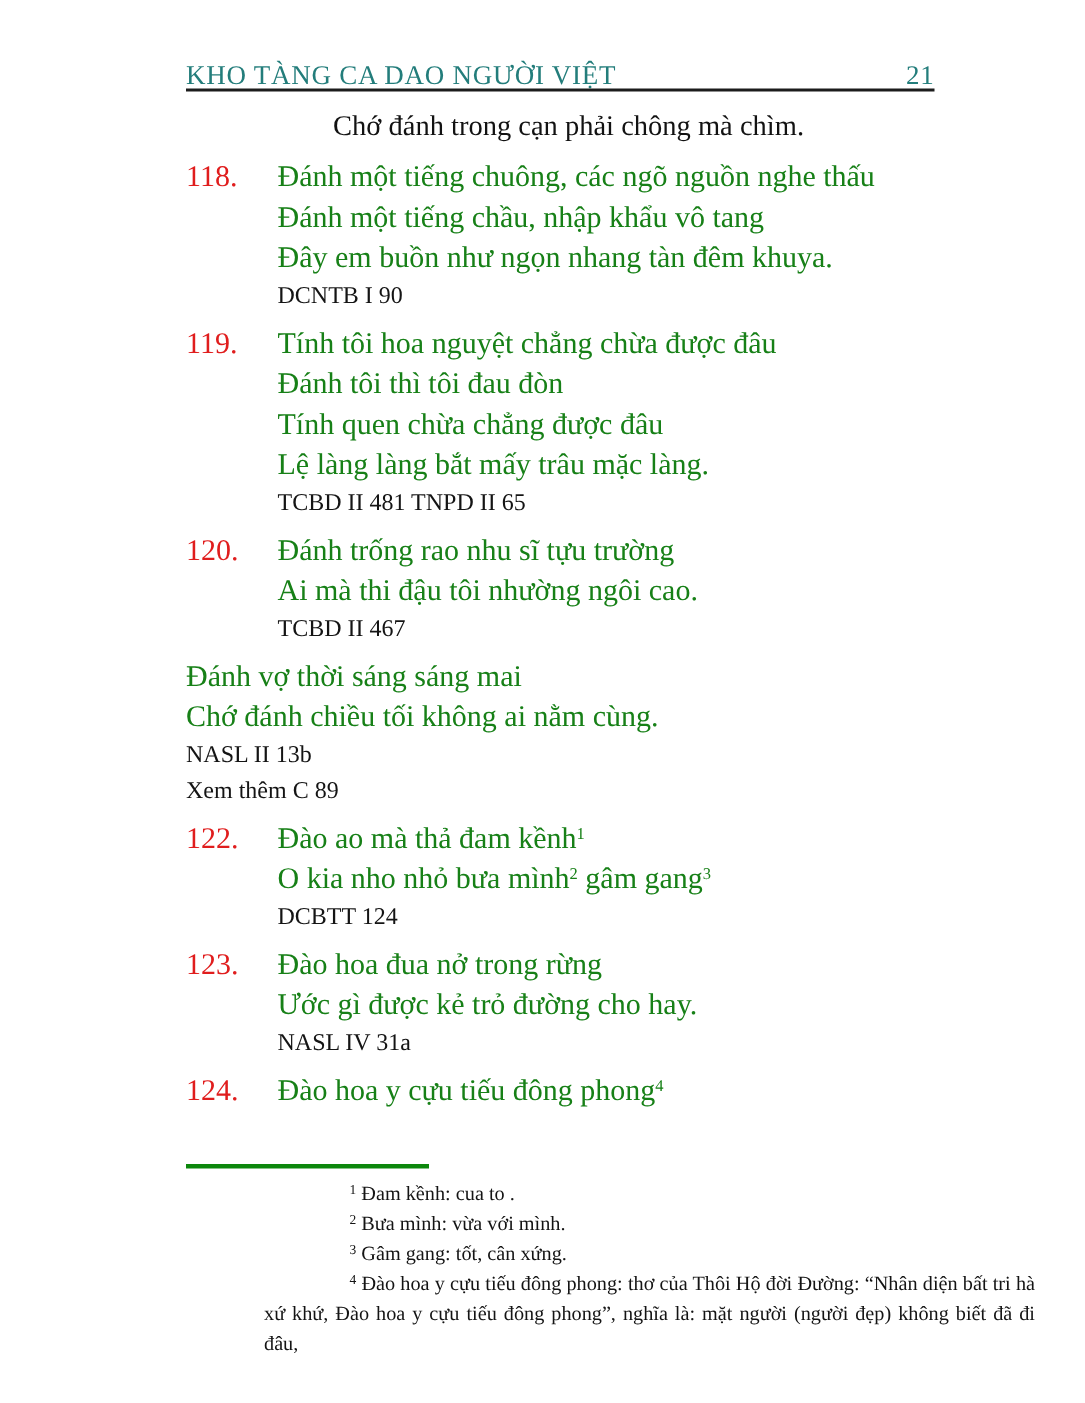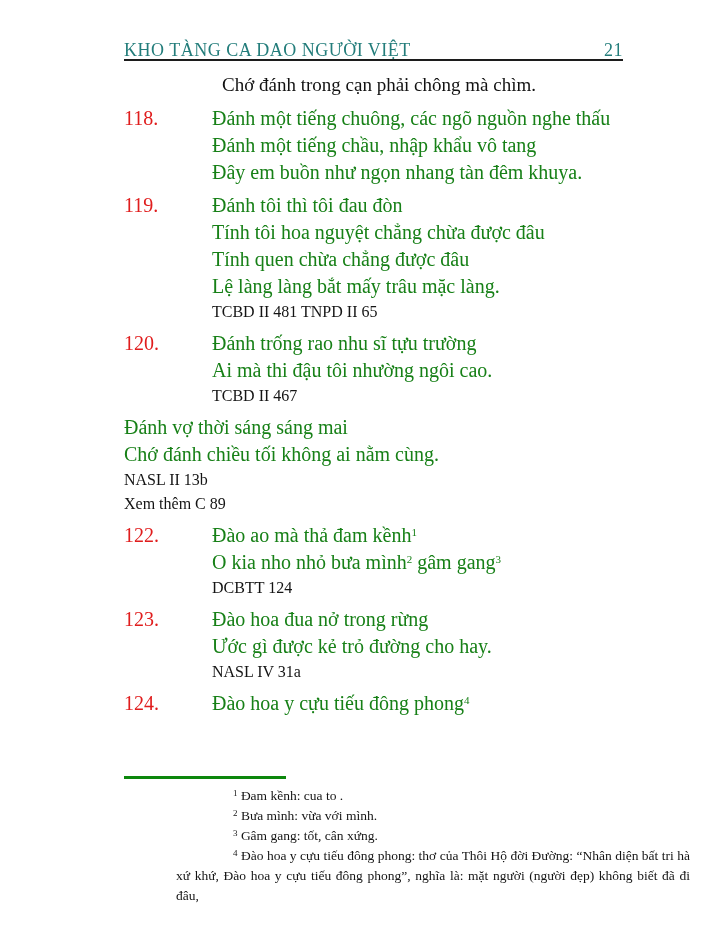--- a/index.html
+++ b/index.html
@@ -18,21 +18,21 @@
     border-top:2px solid #1c1c1c;
   }
   
   .intro {
     position:absolute; left:222px; top:74px;
     font-size:19px; color:#121212; white-space:nowrap;
   }
   .it { }
   
   .entries { position:absolute; left:124px; top:105px; width:500px; }
-  .entry { display:flex; margin-bottom:6px;gap:27px; }
+  .entry { display:flex; margin-bottom:6px; }
   .num {
     width:61px; flex:0 0 61px; color:#e01d1d;
     font-size:20px; line-height:27px;
   }
   .body { flex:1; }
   .verse {
     font-size:20px; line-height:27px; color:#178017; white-space:nowrap;
   }
   .source {
     font-size:16px; line-height:24px; color:#141414; white-space:nowrap;
@@ -65,27 +65,28 @@
 
   <div class="intro" id="intro-line"><span class="it">Chớ</span><span> đánh </span><span class="it">trong</span><span> cạn phải chông mà </span><span class="it">chìm.</span></div>
 
   <div class="entries" id="entries">
       <div class="entry">
         <div class="num">118.</div>
         <div class="body">
           <div class="verse"><span>Đánh một tiếng chuông, các ngõ nguồn nghe thấu</span></div>
           <div class="verse"><span>Đánh một tiếng chầu, nhập khẩu vô tang</span></div>
           <div class="verse"><span>Đây em buồn như ngọn nhang tàn đêm khuya.</span></div>
+          <div class="source">DCNTB I 90</div>
         </div>
       </div>
       <div class="entry">
         <div class="num">119.</div>
         <div class="body">
+          <div class="verse"><span>Tính tôi hoa nguyệt chẳng chừa được đâu</span></div>
           <div class="verse"><span>Đánh tôi thì tôi đau đòn</span></div>
-          <div class="verse"><span>Tính tôi hoa nguyệt chẳng chừa được đâu</span></div>
           <div class="verse"><span>Tính quen chừa chẳng được đâu</span></div>
           <div class="verse"><span>Lệ làng làng bắt mấy trâu mặc làng.</span></div>
           <div class="source">TCBD II 481 TNPD II 65</div>
         </div>
       </div>
       <div class="entry">
         <div class="num">120.</div>
         <div class="body">
           <div class="verse"><span>Đánh trống rao nhu sĩ tựu trường</span></div>
           <div class="verse"><span>Ai mà thi đậu tôi nhường ngôi cao.</span></div>

